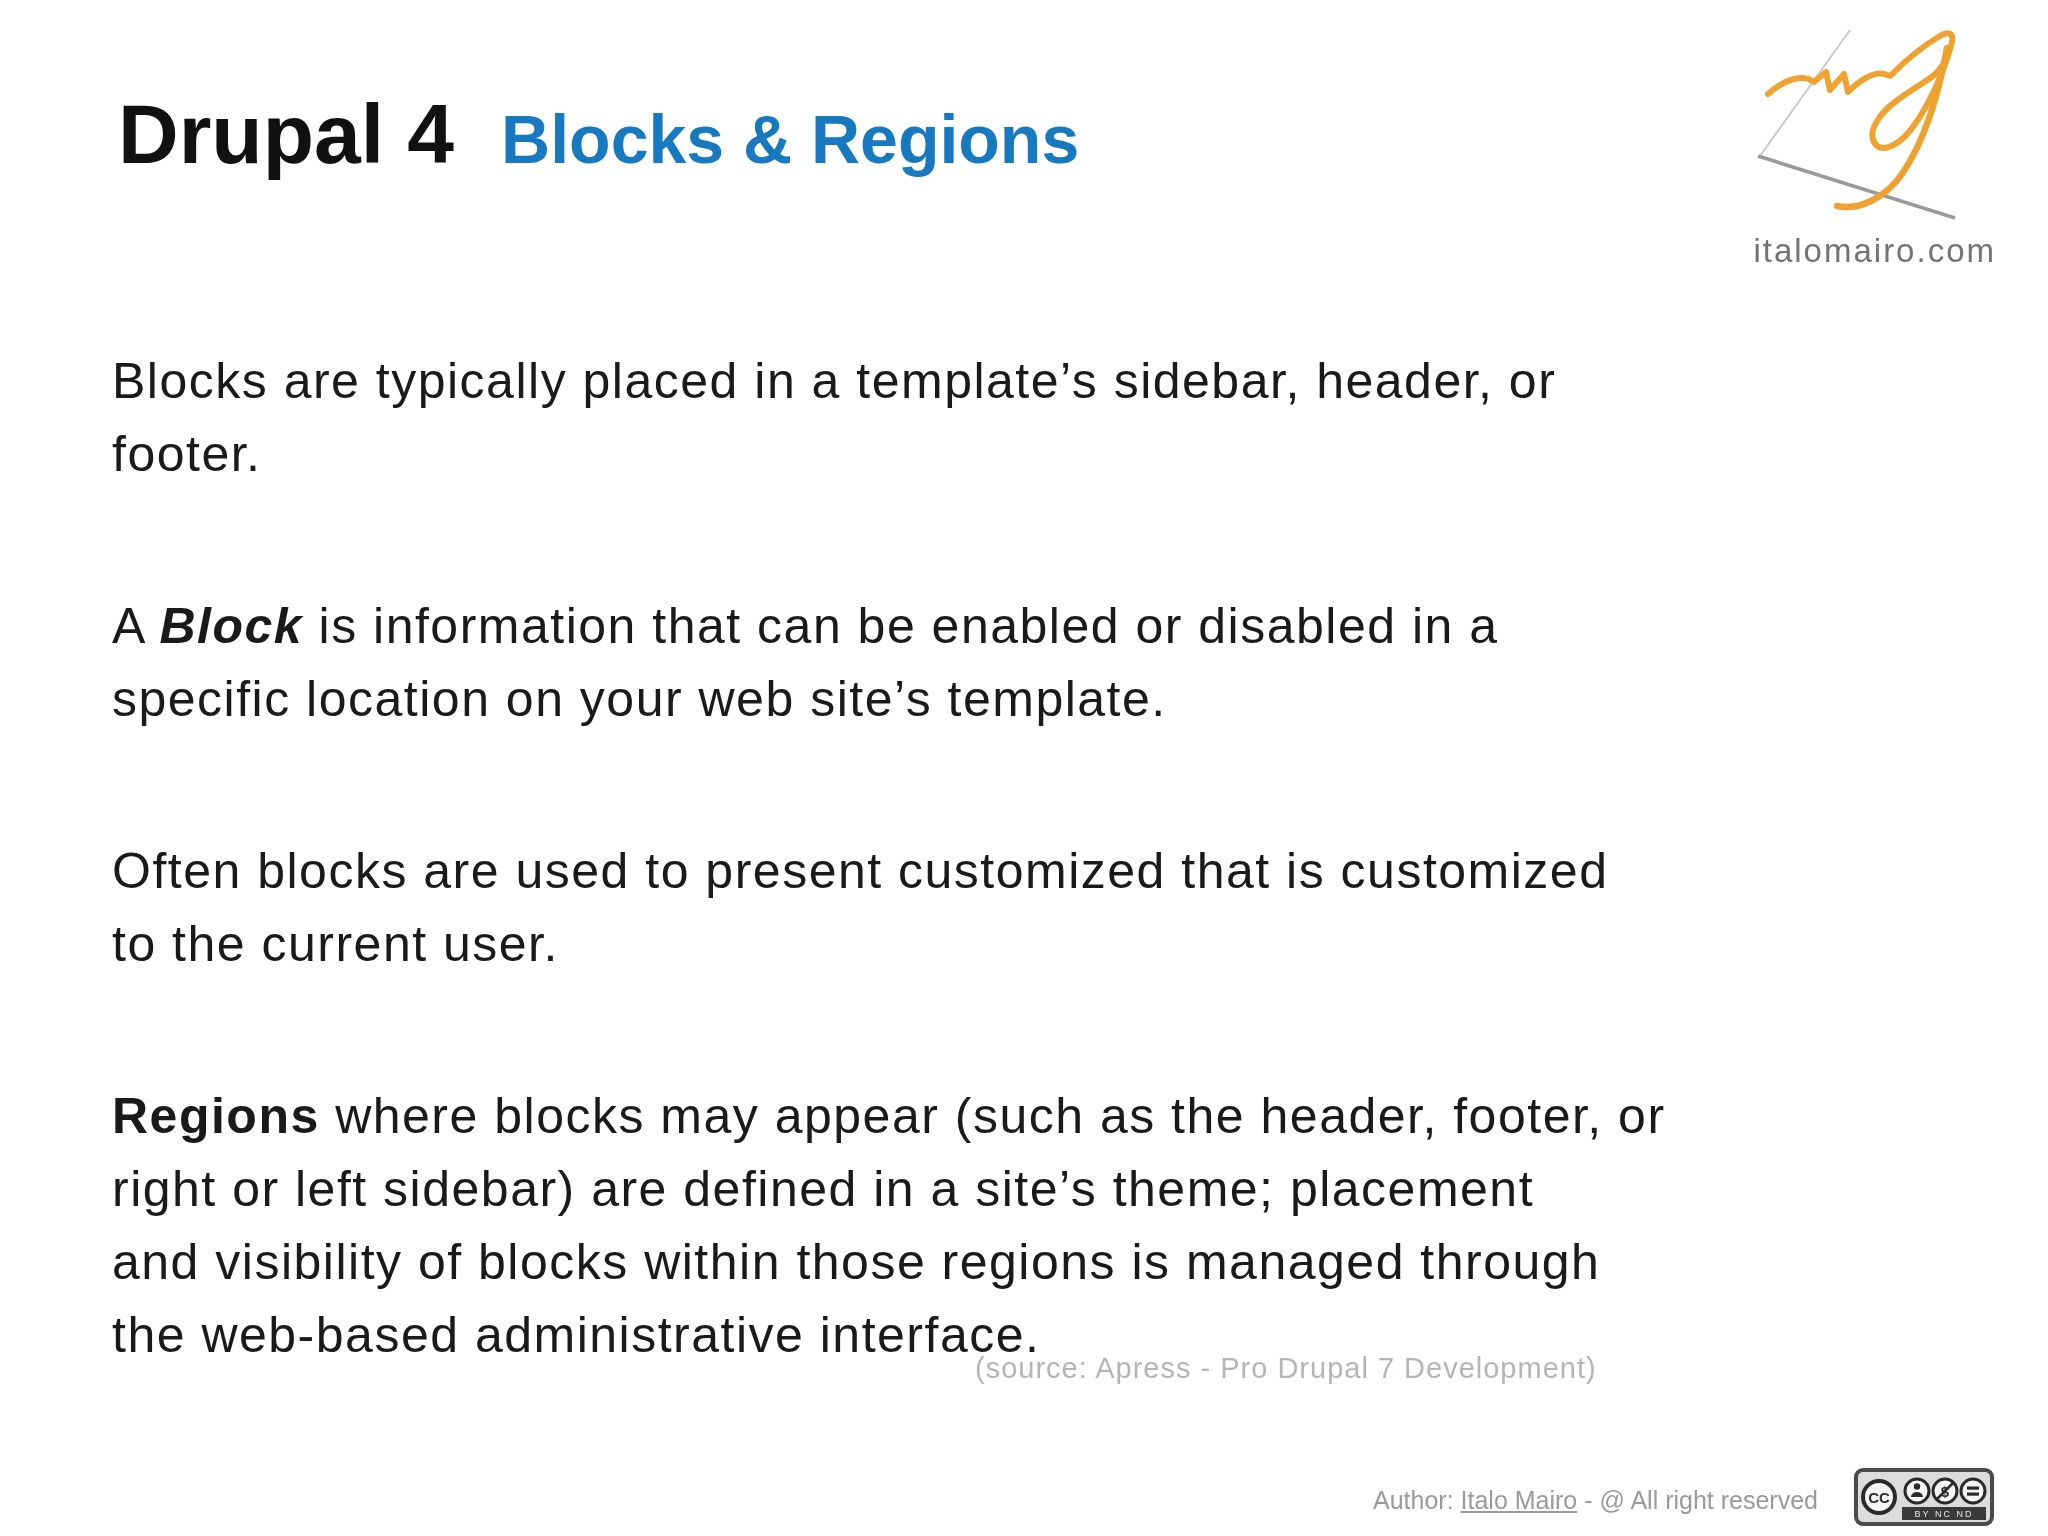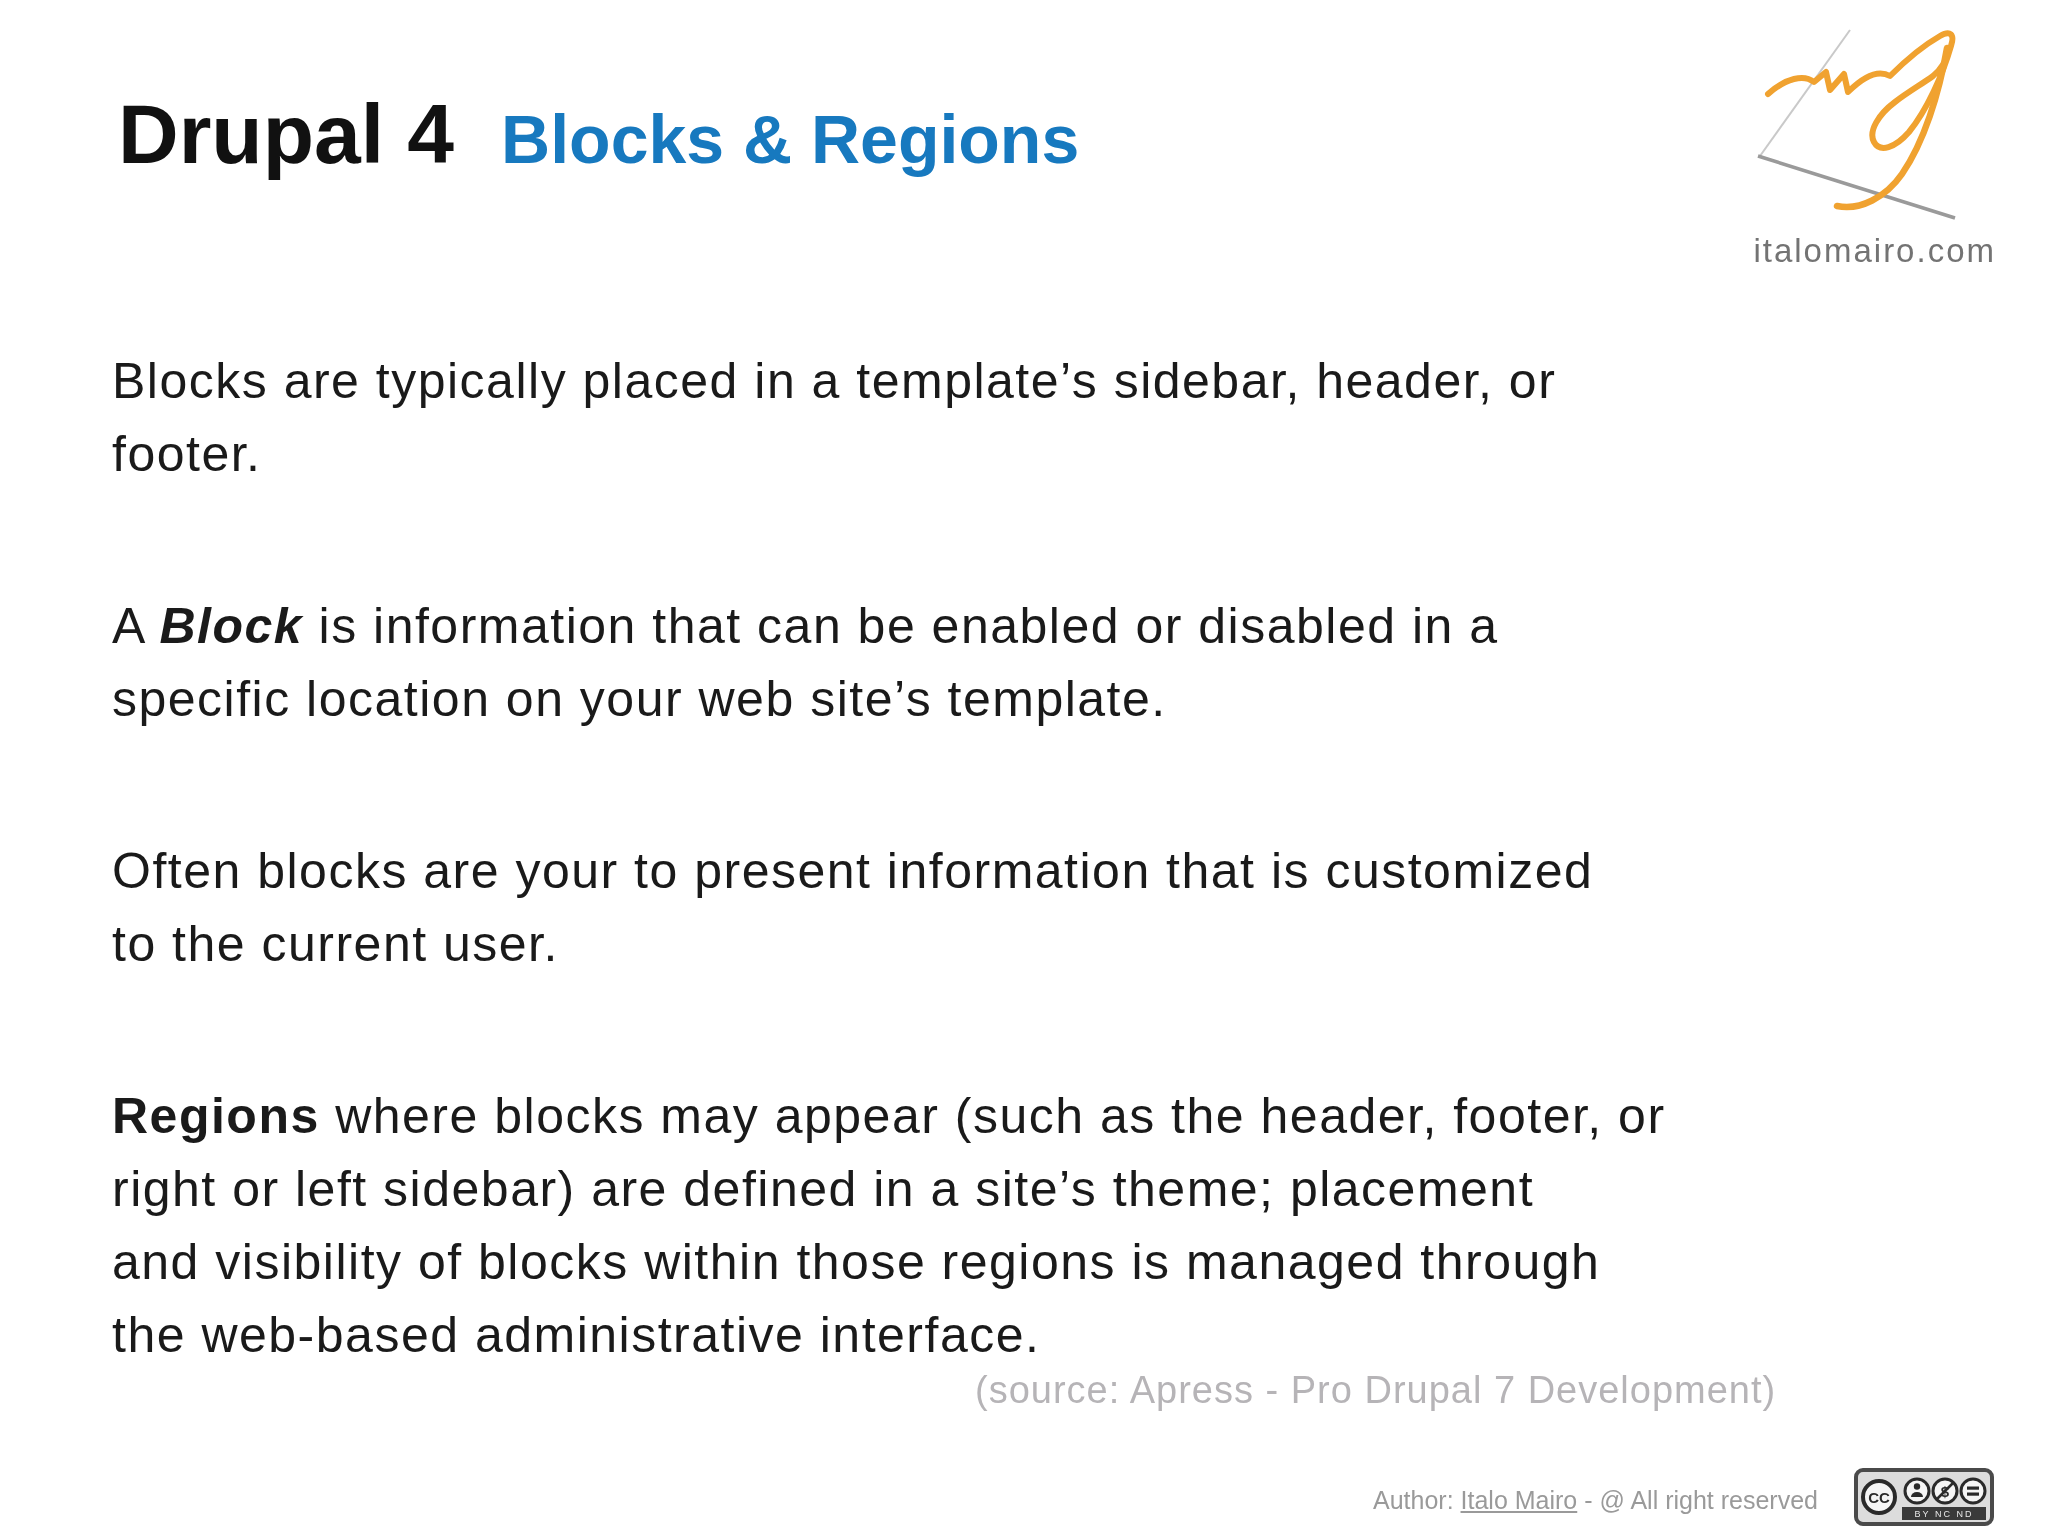--- a/index.html
+++ b/index.html
@@ -36,23 +36,22 @@
     font-size:50px;line-height:73px;color:#1a1a1a;
     letter-spacing:1.5px;
     white-space:pre-line;
   }
   .body-text p{margin:0 0 26px 0;padding:0;}
   .bold-italic{font-weight:700;font-style:italic;}
   .bold{font-weight:700;}
   
   .source-line{
     position:absolute;left:975px;top:1352px;
-    font-size:38px;color:#b6b4b7;letter-spacing:1px;
+    font-size:29px;color:#b6b4b7;letter-spacing:1px;
     white-space:nowrap;
-    margin-top:17px;
   }
   
   .author-line{
     position:absolute;right:230px;top:1486px;
     font-size:25px;color:#9a9a9a;white-space:nowrap;
   }
   .author-name{
     color:#9a9a9a;text-decoration:underline;cursor:pointer;
   }
   .cc-badge{
@@ -79,21 +78,21 @@
       <path d="M207,38 C199,84 184,132 162,164 C146,187 120,201 97,196" stroke="#F0A230" stroke-width="6.5" fill="none" stroke-linecap="round"></path>
     </svg>
   </div>
   <div class="logo-site">italomairo.com</div>
 
   <div class="body-text">
     <p>Blocks are typically placed in a template’s sidebar, header, or
 footer.</p>
     <p><span>A </span><span class="bold-italic">Block</span><span> is information that can be enabled or disabled in a
 specific location on your web site’s template.</span></p>
-    <p>Often blocks are your to present information that is customized
+    <p>Often blocks are used to present customized that is customized
 to the current user.</p>
     <p><span class="bold">Regions</span><span> where blocks may appear (such as the header, footer, or
 right or left sidebar) are defined in a site’s theme; placement
 and visibility of blocks within those regions is managed through
 the web-based administrative interface.</span></p>
   </div>
 
   <div class="source-line">(source: Apress - Pro Drupal 7 Development)</div>
 
   <div class="author-line">

